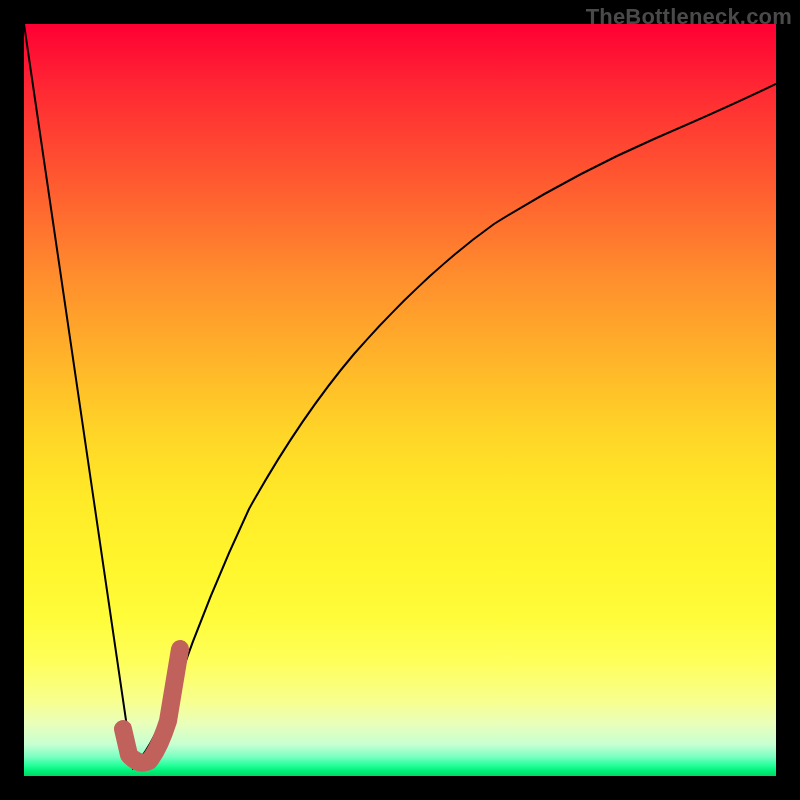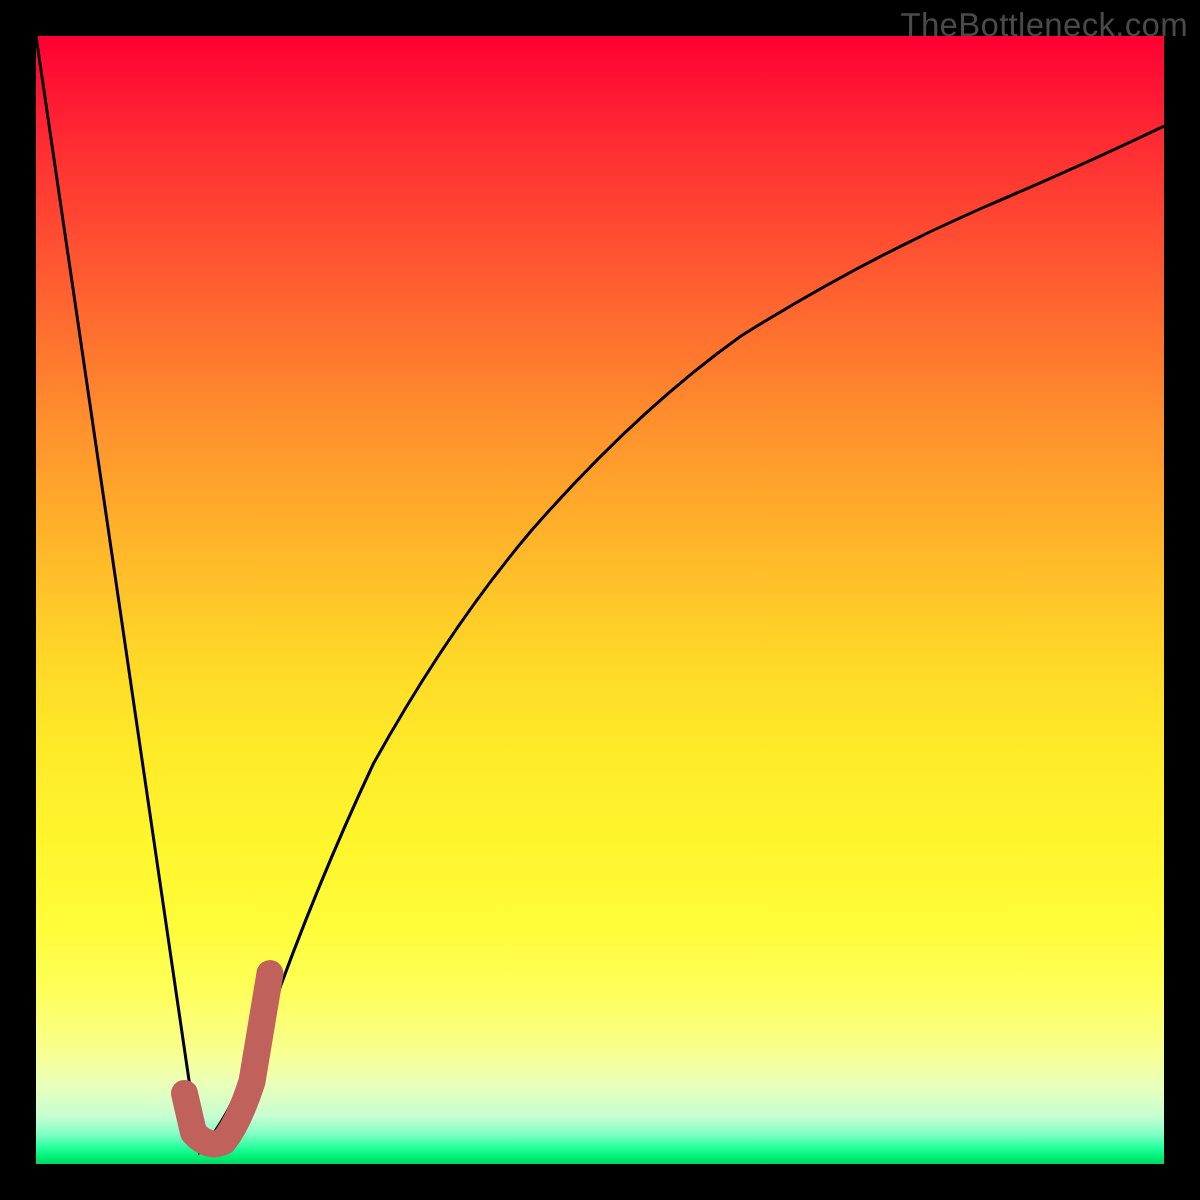--- a/index.html
+++ b/index.html
@@ -70,21 +70,21 @@
     stroke-width: 18;
     stroke-linecap: round;
     stroke-linejoin: round;
   }
   .watermark {
     position: absolute;
     top: 4px;
     right: 8px;
     color: #4a4a4a;
     font-size: 22px;
-    font-weight: 400;
+    font-weight: 700;
     letter-spacing: 0.2px;
   }
 </style>
 </head>
 <body>
 
 <div class="frame">
   <div class="watermark">TheBottleneck.com</div>
 
   <div class="plot-area">

